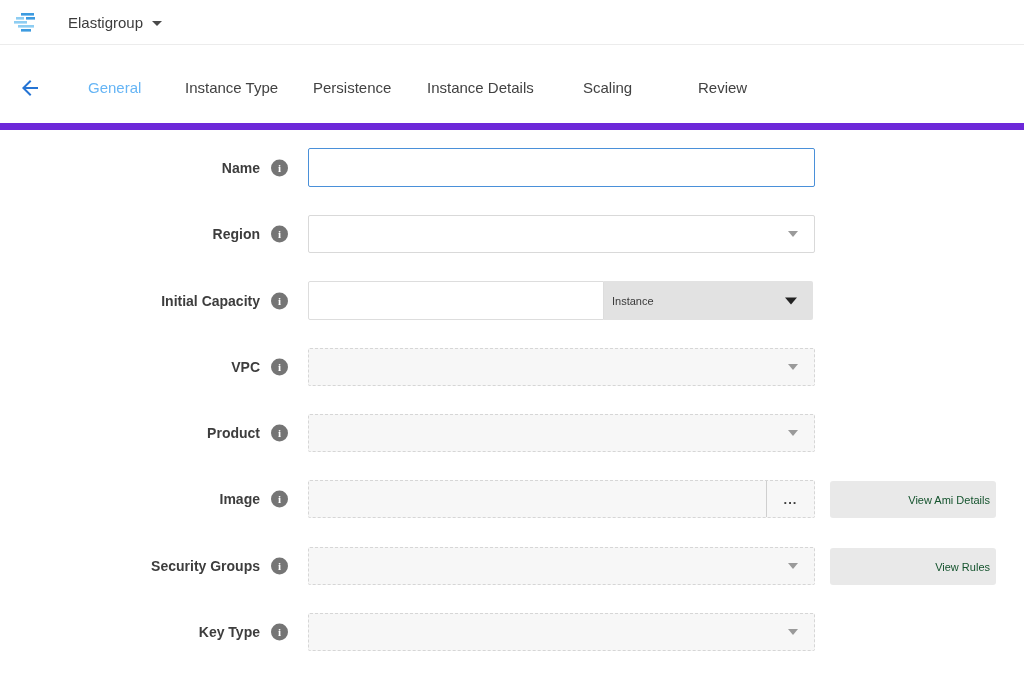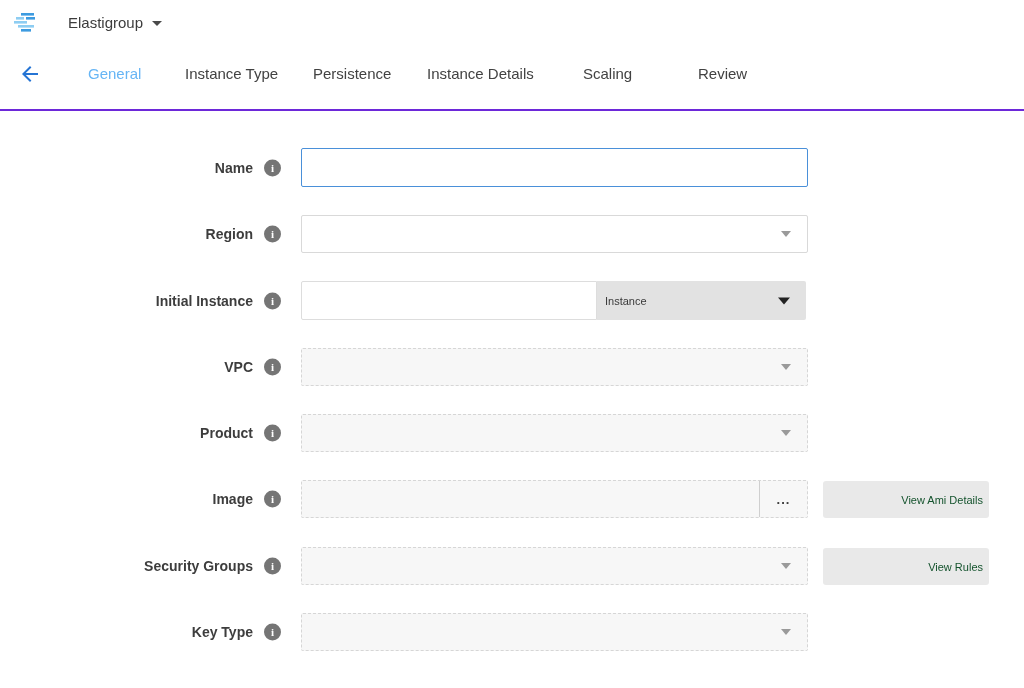--- a/index.html
+++ b/index.html
@@ -6,28 +6,28 @@
   body{width:1024px;height:688px;font-family:"Liberation Sans",sans-serif;overflow:hidden;}
   .app{position:relative;width:1024px;height:688px;background:#fff;}
 
   
   .topbar{position:absolute;top:0;left:0;right:0;height:45px;border-bottom:1px solid #ececec;display:flex;align-items:center;padding-left:14px;box-sizing:border-box;background:#fff;}
   .brand{display:flex;align-items:center;cursor:pointer;}
   .brand-name{font-size:15px;color:#3c3c3c;margin-left:28px;}
   .caret-sm{width:0;height:0;border-left:5px solid transparent;border-right:5px solid transparent;border-top:5px solid #4a4a4a;margin-left:9px;margin-top:2px;}
 
   
-  .tabbar{position:absolute;top:32px;left:0;right:0;height:77px;border-bottom:2px solid #6d28d9;background:#fff;}
+  .tabbar{position:absolute;top:46px;left:0;right:0;height:77px;border-bottom:7px solid #6d28d9;background:#fff;}
   .back-btn{position:absolute;left:18px;top:30px;width:24px;height:24px;background:none;border:none;padding:0;cursor:pointer;}
   .tab{position:absolute;top:33px;font-size:15px;color:#424242;cursor:pointer;white-space:nowrap;}
   .tab.active{color:#66b5f5;}
   .t0{left:88px}.t1{left:185px}.t2{left:313px}.t3{left:427px}.t4{left:583px}.t5{left:698px}
 
   
-  .row{position:absolute;left:1px;width:843px;}
+  .row{position:absolute;left:8px;width:843px;}
   .row-name{top:148px;height:39px;}
   .row-region{top:215px;height:38px;padding-left:36px;}
   .row-capacity{top:281px;height:39px;}
   .row-vpc{top:348px;height:38px;}
   .row-product{top:414px;height:38px;}
   .row-image{top:480px;height:38px;padding-left:35px;}
   .row-sg{top:547px;height:38px;}
   .row-keypair{top:613px;height:38px;}
 
   .lbl{position:absolute;left:40px;width:212px;text-align:right;top:50%;transform:translateY(-50%);font-size:14px;font-weight:bold;color:#3d3d3d;white-space:nowrap;}
@@ -96,21 +96,21 @@
       <span class="lbl">Region</span>
       <span class="info">
           <i>i</i>
         </span>
       <div class="field dd">
         <span class="caret"></span>
       </div>
     </div>
 
     <div class="row row-capacity">
-      <span class="lbl">Initial Instance</span>
+      <span class="lbl">Initial Capacity</span>
       <span class="info">
           <i>i</i>
         </span>
       <input class="field cap-input" type="text" value="" style="">
       <div class="field unit">
         <span>Instance</span>
         <span class="caret dark"></span>
       </div>
     </div>
 

